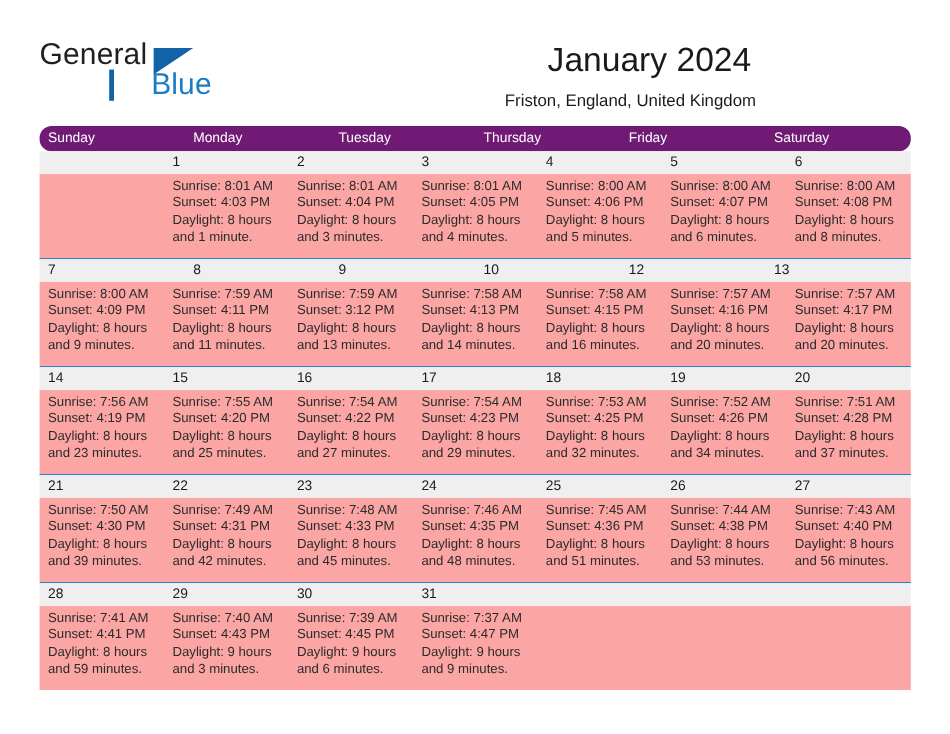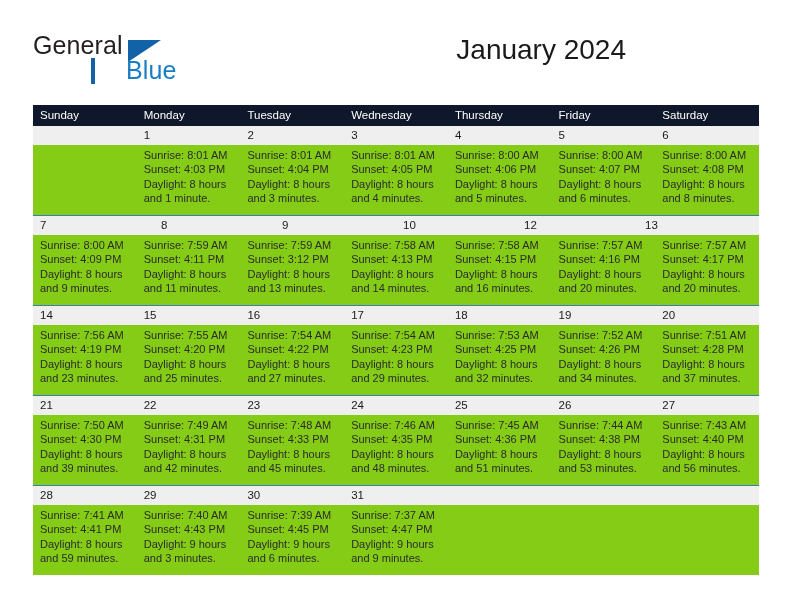--- a/index.html
+++ b/index.html
@@ -97,22 +97,23 @@
 
   
   .calendar {
     position: absolute;
     left: 33px;
     top: 105px;
     width: 726px;
   }
   .dow-row {
     display: flex;
-    background: #0f172a;
+    background: #701a75;
     height: 21px;
+    border-radius: 10px;
   }
   .dow-cell {
     flex: 1 1 0;
     color: #ffffff;
     font-size: 11.5px;
     line-height: 21px;
     padding-left: 7px;
     box-sizing: border-box;
     white-space: nowrap;
     overflow: hidden;
@@ -133,21 +134,21 @@
     flex: 1 1 0;
     font-size: 11.5px;
     line-height: 19px;
     padding-left: 7px;
     box-sizing: border-box;
     color: #1a1a1a;
   }
   .body-row {
     display: flex;
     height: 70px;
-    background: #84cc16;
+    background: #fca5a5;
   }
   .body-cell {
     flex: 1 1 0;
     padding: 3px 7px 0 7px;
     box-sizing: border-box;
   }
   .ln {
     font-size: 11px;
     line-height: 14.4px;
     color: #2b2b2b;
@@ -163,30 +164,30 @@
 
     <div class="brand">
       <span class="brand-general">General</span>
       <span class="brand-tri"></span>
       <span class="brand-bar"></span>
       <span class="brand-blue">Blue</span>
     </div>
 
     <div class="title-block">
       <h1 class="cal-title">January 2024</h1>
+      <p class="cal-subtitle">Friston, England, United Kingdom</p>
     </div>
 
   </div>
 
   <div class="calendar">
     <div class="dow-row" id="dow-row">
         <div class="dow-cell">Sunday</div>
         <div class="dow-cell">Monday</div>
         <div class="dow-cell">Tuesday</div>
-        <div class="dow-cell">Wednesday</div>
         <div class="dow-cell">Thursday</div>
         <div class="dow-cell">Friday</div>
         <div class="dow-cell">Saturday</div>
       </div>
     <div id="weeks-container">
         <div class="week">
           <div class="num-row">
             <div class="num-cell"></div>
             <div class="num-cell">1</div>
             <div class="num-cell">2</div>

